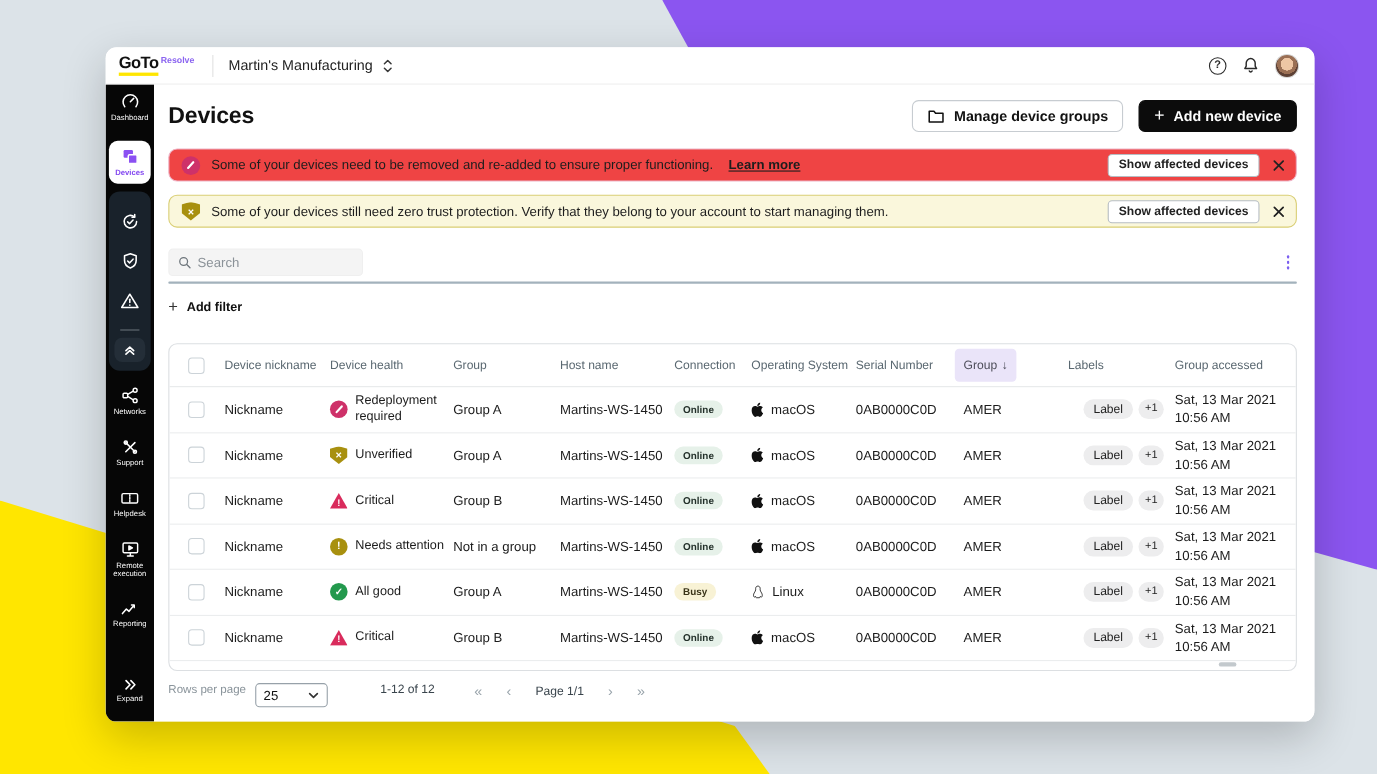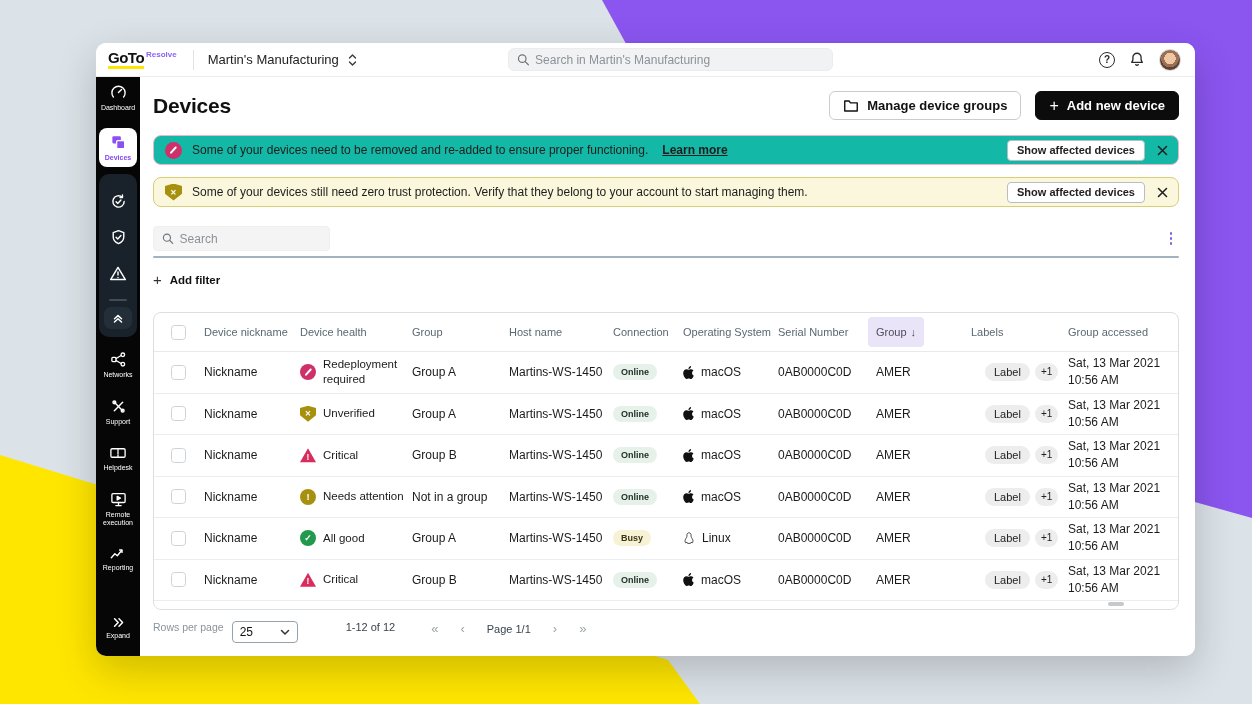--- a/index.html
+++ b/index.html
@@ -67,21 +67,21 @@
   .title-actions { margin-left:auto; display:flex; gap:14px; }
   .btn { display:flex; align-items:center; gap:8px; height:29px; padding:0 13px; border-radius:6px;
          font-size:13px; font-weight:700; cursor:pointer; }
   .btn-secondary { background:#fff; border:1px solid #c7ccd1; color:#111; }
   .btn-primary { background:#0c0c0c; color:#fff; border:1px solid #0c0c0c; }
   .btn-primary .plus { font-size:16px; font-weight:400; line-height:14px; }
 
   
   .alert { margin-top:15px; height:30px; border-radius:8px; display:flex; align-items:center;
            padding:0 10px 0 11px; gap:10px; font-size:12px; color:#1d1d1d; }
-  .alert-error { background:#14b8a6; border:1px solid #eeb3c6; }
+  .alert-error { background:#ef4444; border:1px solid #eeb3c6; }
   .alert-warning { margin-top:12px; background:#faf7dc; border:1px solid #d9ce74; }
   .alert-link { font-weight:600; text-decoration:underline; color:#1d1d1d; margin-left:4px; cursor:pointer; }
   .alert-actions { margin-left:auto; display:flex; align-items:center; gap:12px;justify-content:space-between; }
   .btn-outline-sm { background:#fff; border:1px solid #b6bdc3; border-radius:4px; height:21px;
                     padding:0 9px; font-size:11px; font-weight:600; color:#222; display:flex; align-items:center; cursor:pointer; }
 
   
   .hi { width:16px; height:16px; flex:0 0 16px; display:inline-flex; align-items:center; justify-content:center;
         color:#fff; position:relative; }
   .hi::after { font-weight:700; }
@@ -163,27 +163,20 @@
       <span class="logo-suffix">Resolve</span>
     </div>
     <div class="tb-divider"></div>
     <div class="account">
       <span class="account-name">Martin's Manufacturing</span>
       <svg width="11" height="14" viewBox="0 0 11 14" fill="none" stroke="#3a3a3a" stroke-width="1.4" stroke-linecap="round" stroke-linejoin="round">
           <path d="M2.5 5L5.5 2l3 3"></path>
           <path d="M2.5 9l3 3 3-3"></path>
         </svg>
     </div>
-    <div class="tb-search">
-      <svg width="13" height="13" viewBox="0 0 14 14" fill="none" stroke="#6e767c" stroke-width="1.4" stroke-linecap="round">
-          <circle cx="6" cy="6" r="4.3"></circle>
-          <path d="M9.4 9.4L13 13"></path>
-        </svg>
-      <input type="text" placeholder="Search in Martin's Manufacturing" style="">
-    </div>
     <div class="tb-right">
       <span class="help-icon">?</span>
       <svg width="16" height="17" viewBox="0 0 18 19" fill="none" stroke="#2a2a2a" stroke-width="1.5" stroke-linecap="round" stroke-linejoin="round">
           <path d="M9 2.5a4.6 4.6 0 0 1 4.6 4.6v3l1.4 2.6H3l1.4-2.6v-3A4.6 4.6 0 0 1 9 2.5z"></path>
           <path d="M7.6 15.2a1.5 1.5 0 0 0 2.8 0"></path>
         </svg>
       <div class="avatar"></div>
     </div>
   </div>
 

